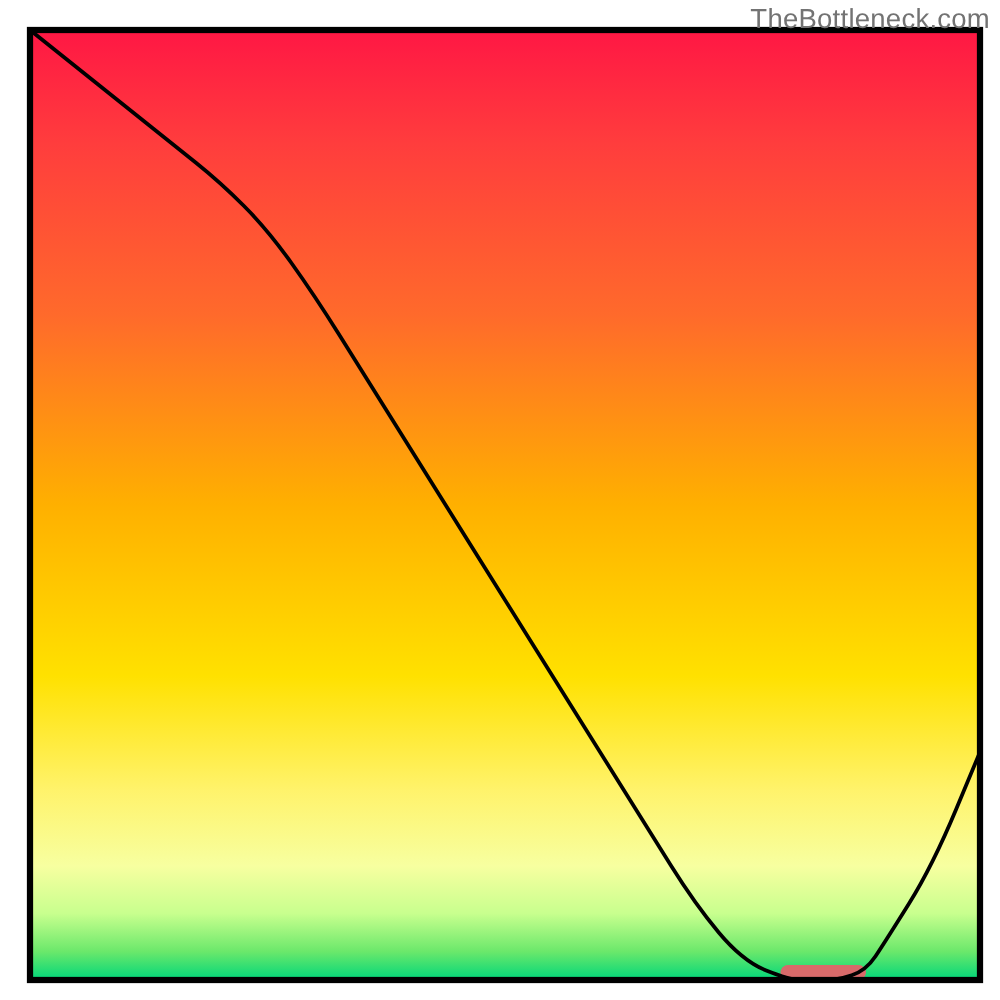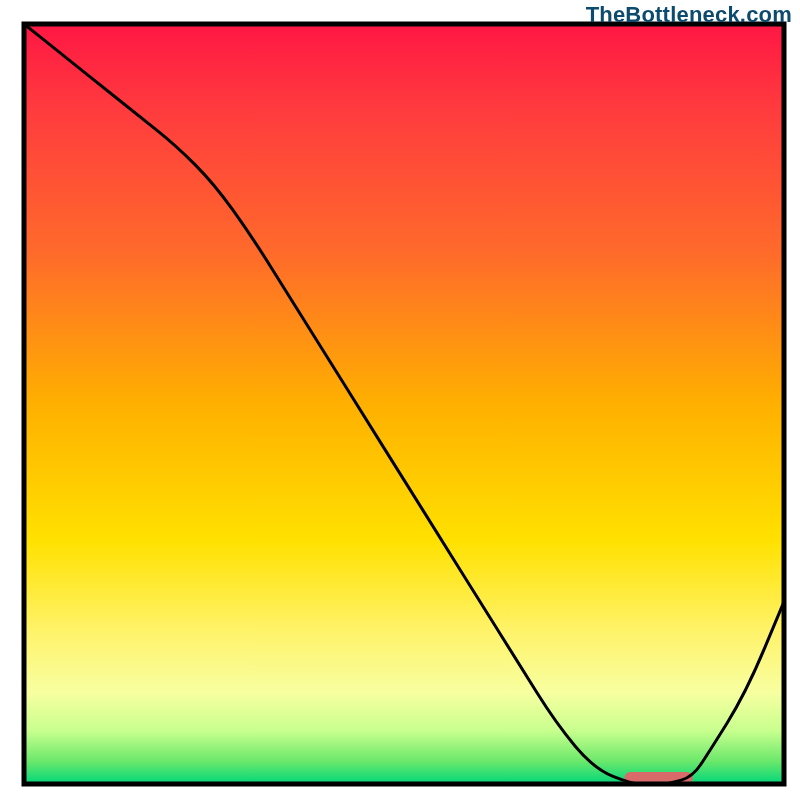--- a/index.html
+++ b/index.html
@@ -13,23 +13,23 @@
   }
   .chart-wrap {
     position: relative;
     width: 800px;
     height: 800px;
   }
   .watermark {
     position: absolute;
     top: 2px;
     right: 8px;
-    color: #0c4a6e;
+    color: #737373;
     font-size: 22px;
-    font-weight: 700;
+    font-weight: 400;
     letter-spacing: 0.2px;
     user-select: none;
   }
   svg {
     display: block;
   }
 </style>
 </head>
 <body>
 

